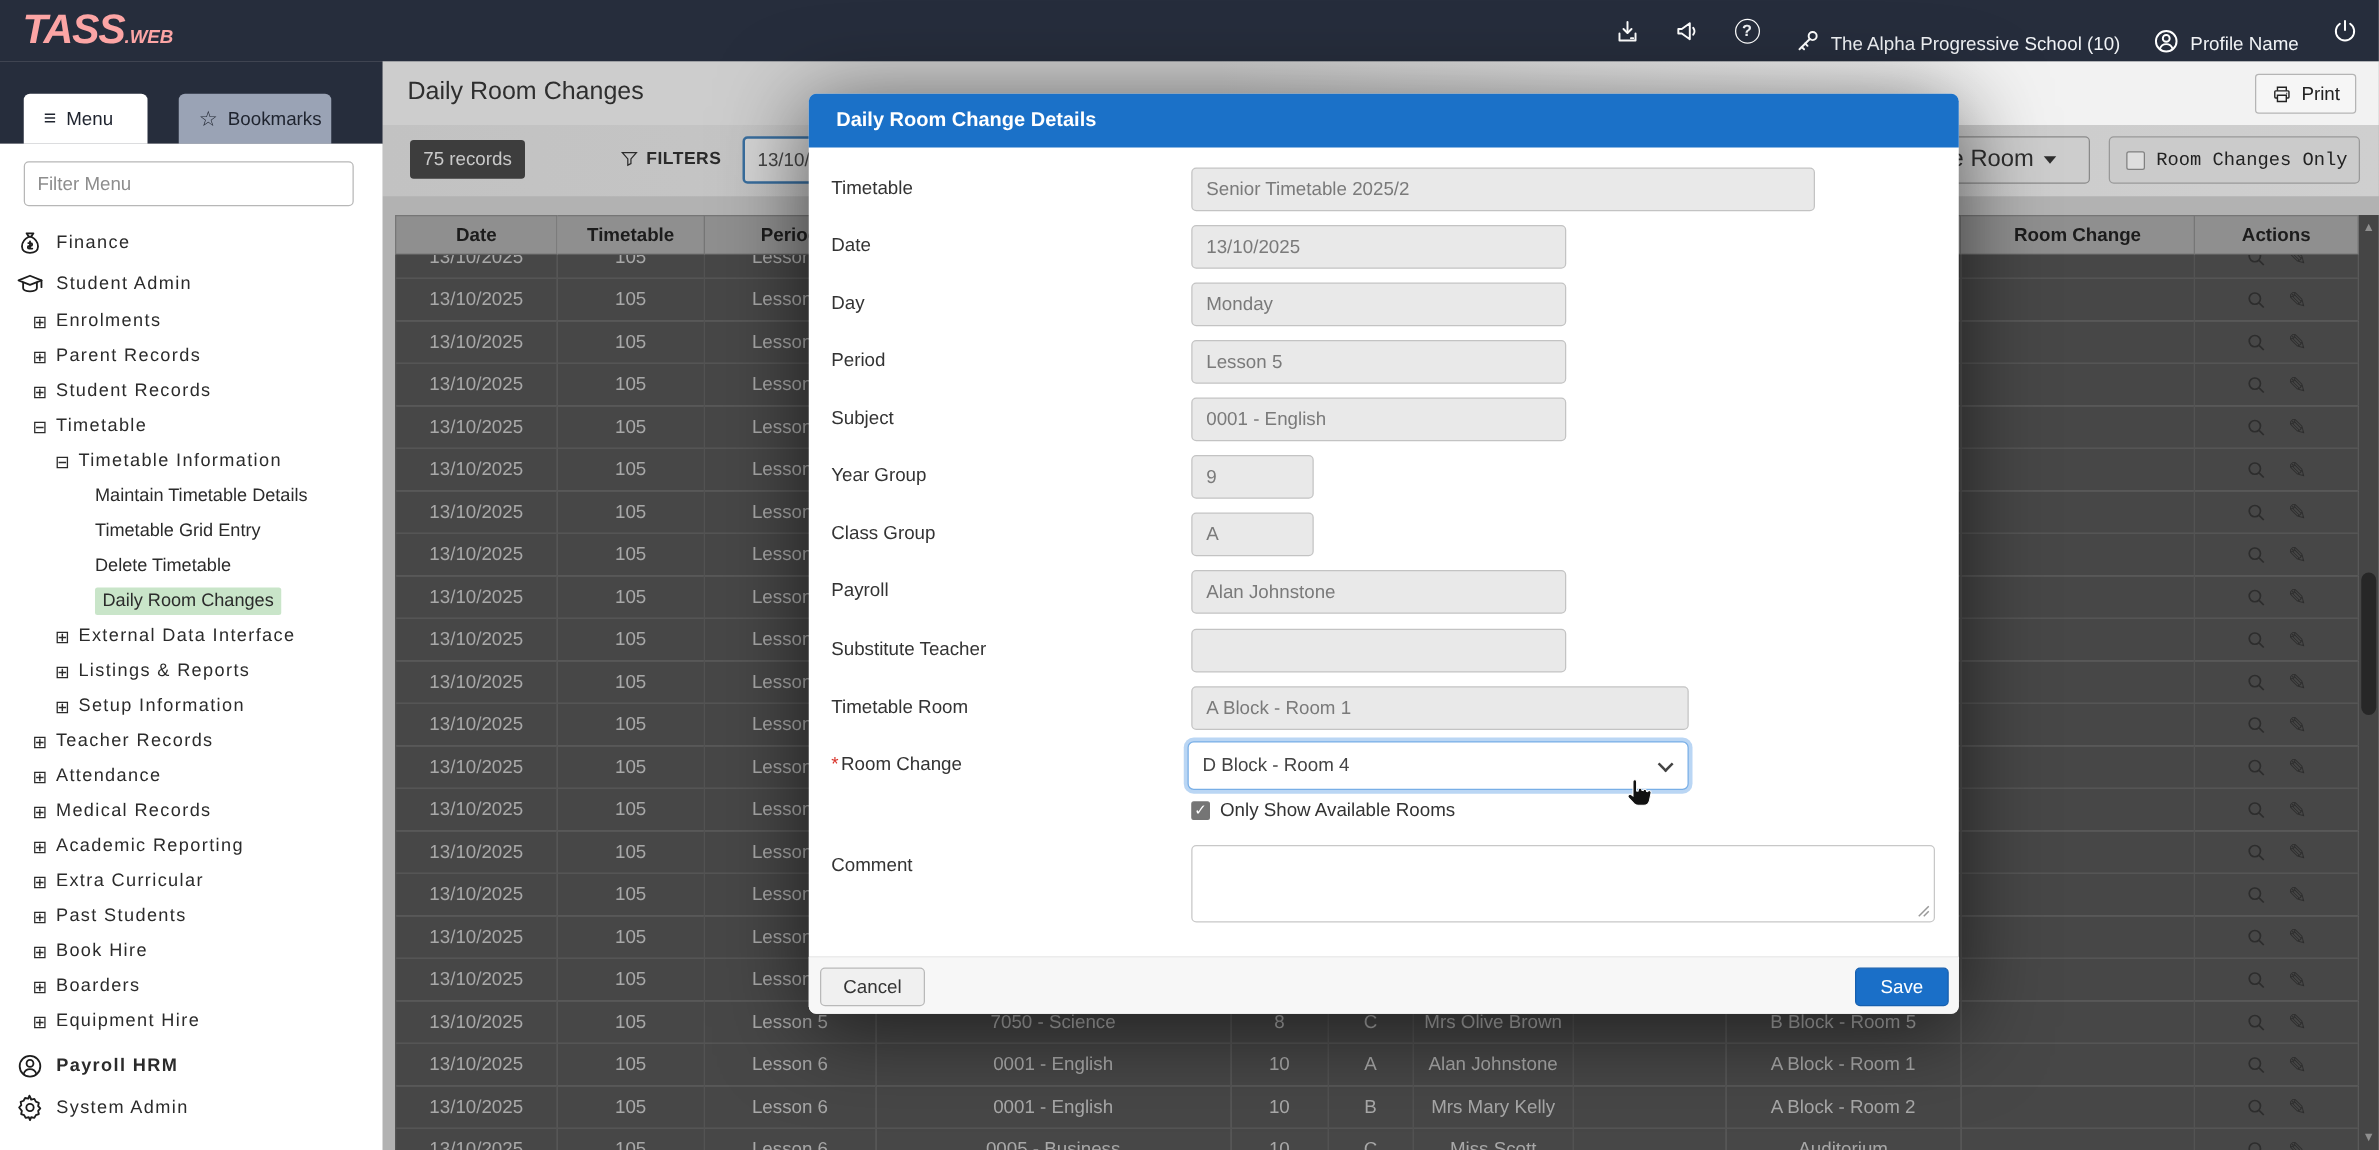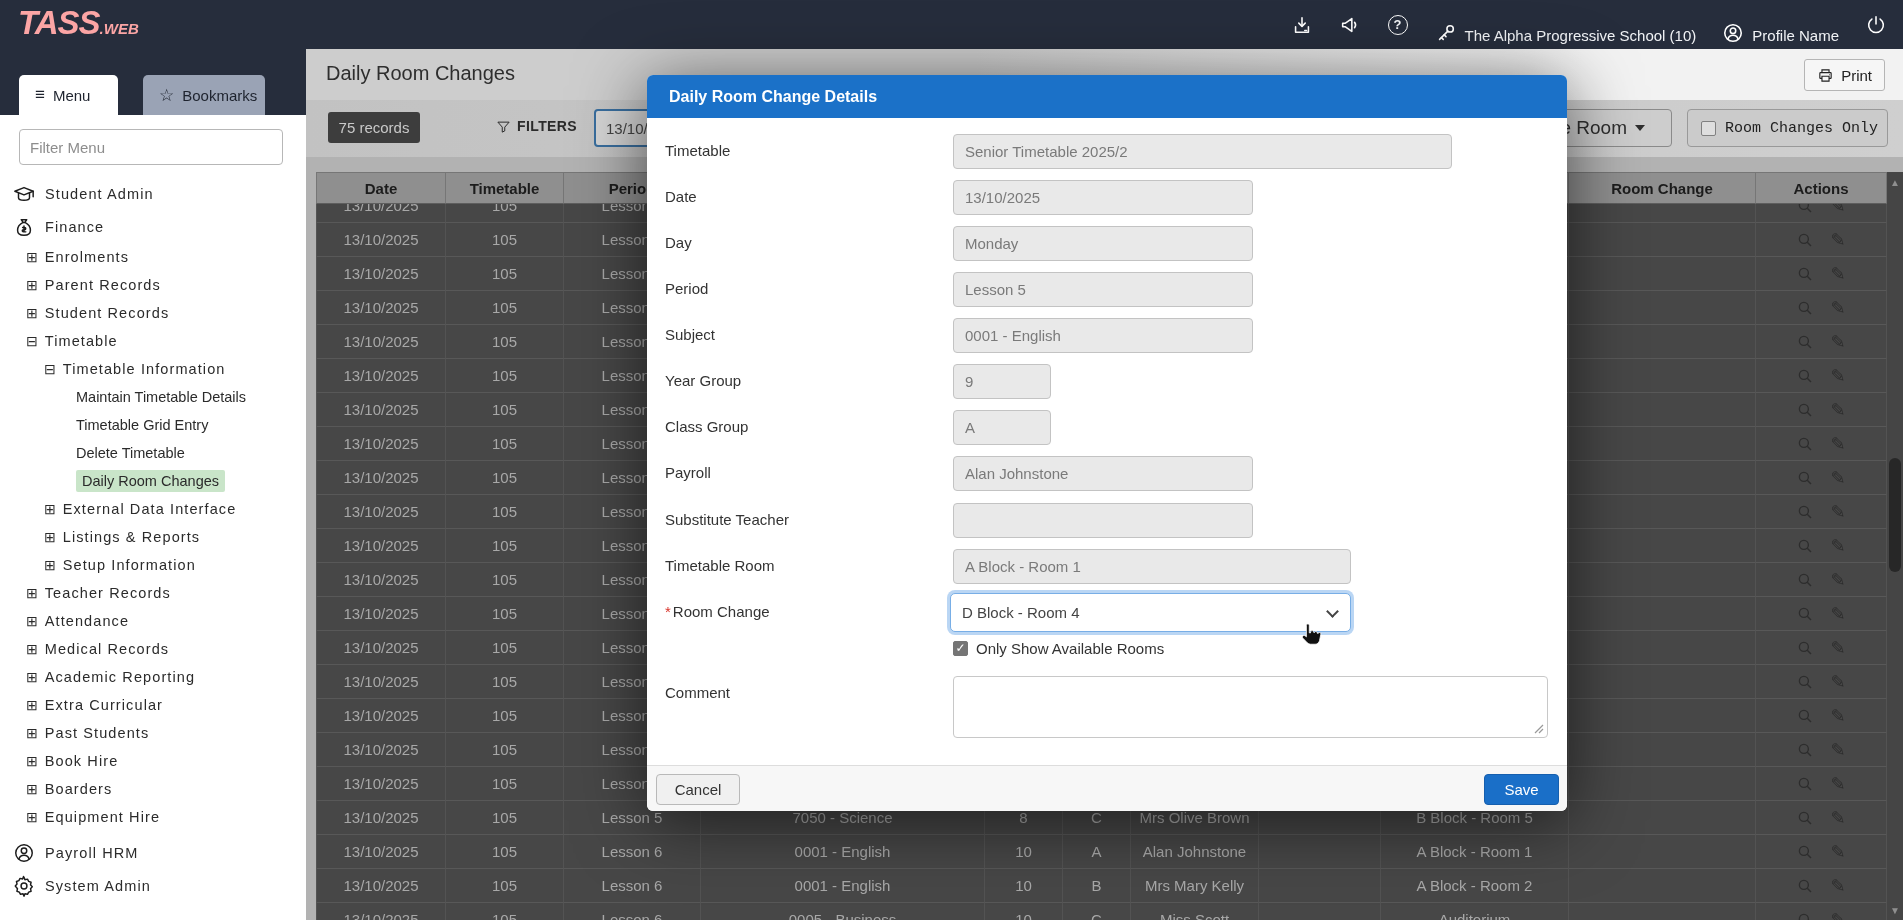--- a/index.html
+++ b/index.html
@@ -30,21 +30,21 @@
   .menu-list { position:absolute; left:0; top:62px; width:306px; }
   .mi { display:flex; align-items:center; height:28px; font-size:14.5px; color:#2b2b2b; cursor:pointer; letter-spacing:1.1px; }
   .mi.lvl0 { height:33px; padding-left:13px; gap:10px; }
   .mi.lvl1 { padding-left:26px; gap:7px; }
   .mi.lvl2 { padding-left:44px; gap:7px; }
   .mi.lvl3 { padding-left:76px; letter-spacing:0; }
   .mi .exp { font-size:14px; color:#2b2b2b; letter-spacing:0; }
   .mi .nav-svg { width:22px; height:22px; flex:0 0 22px; }
   .mi .nav-svg svg { width:22px; height:22px; stroke:#1d1d1d; fill:none; stroke-width:1.6; stroke-linecap:round; stroke-linejoin:round; }
   .mi.active .milabel { background:#c9e5c9; padding:3px 6px; border-radius:2px; }
-  .mi.gap-top { margin-top:5px; }
+  .mi.gap-top { margin-top:5px;font-weight:bold; }
 
   
   .main { position:absolute; left:306px; top:49px; width:1597px; height:871px; background:#b2b2b2; z-index:1; }
   .page-header { position:absolute; left:0; top:0; width:1597px; height:51px;
       background:linear-gradient(90deg,#cdcdcd 0%,#cdcdcd 42%,#e2e2e2 62%,#f2f2f2 80%); }
   .page-title { position:absolute; left:20px; top:13px; font-size:20px; color:#2e2e2e; }
   .print-btn { position:absolute; right:18px; top:10px; height:32px; padding:0 12px; background:#f6f6f6; border:1px solid #b5b5b5; border-radius:3px; font-size:15px; color:#222; display:flex; align-items:center; gap:7px; cursor:pointer; }
   .print-btn svg { width:17px; height:17px; stroke:#222; fill:none; stroke-width:1.6; }
 
   .filter-band { position:absolute; left:0; top:51px; width:1597px; height:57px; background:linear-gradient(90deg,#c2c2c2,#cfcfcf); }
@@ -156,33 +156,33 @@
     <span class="glyph">☆</span>
     <span>Bookmarks</span>
   </div>
 </div>
 
 <div class="sidebar">
   <input class="filter-input" placeholder="Filter Menu" style="">
   <div class="menu-list" id="menu-list">
       <div class="mi lvl0">
         <span class="nav-svg"><svg fill="none" stroke="#1d1d1d" stroke-width="1.5" stroke-linejoin="round" stroke-linecap="round" viewBox="0 0 24 24">
+            <path d="M9 4h6l-2 3h-2L9 4z"></path>
+            <path d="M11 7c-4 2-6 5-6 8.5C5 19 8 21 12 21s7-2 7-5.5C19 12 17 9 13 7"></path>
+            <path d="M12 11v6M10.5 12.5h2.2a1.2 1.2 0 0 1 0 2.4h-1.4a1.2 1.2 0 0 0 0 2.4H14"></path>
+          </svg></span>
+        <span class="milabel">Finance</span>
+      </div>
+      <div class="mi lvl0">
+        <span class="nav-svg"><svg fill="none" stroke="#1d1d1d" stroke-width="1.5" stroke-linejoin="round" stroke-linecap="round" viewBox="0 0 24 24">
             <path d="M2 9l10-4 10 4-10 4L2 9z"></path>
             <path d="M6 11v5c0 1.5 2.7 2.7 6 2.7s6-1.2 6-2.7v-5"></path>
             <path d="M22 9v6"></path>
           </svg></span>
         <span class="milabel">Student Admin</span>
-      </div>
-      <div class="mi lvl0">
-        <span class="nav-svg"><svg fill="none" stroke="#1d1d1d" stroke-width="1.5" stroke-linejoin="round" stroke-linecap="round" viewBox="0 0 24 24">
-            <path d="M9 4h6l-2 3h-2L9 4z"></path>
-            <path d="M11 7c-4 2-6 5-6 8.5C5 19 8 21 12 21s7-2 7-5.5C19 12 17 9 13 7"></path>
-            <path d="M12 11v6M10.5 12.5h2.2a1.2 1.2 0 0 1 0 2.4h-1.4a1.2 1.2 0 0 0 0 2.4H14"></path>
-          </svg></span>
-        <span class="milabel">Finance</span>
       </div>
       <div class="mi lvl1">
         <span class="exp">⊞</span>
         <span class="milabel">Enrolments</span>
       </div>
       <div class="mi lvl1">
         <span class="exp">⊞</span>
         <span class="milabel">Parent Records</span>
       </div>
       <div class="mi lvl1">

